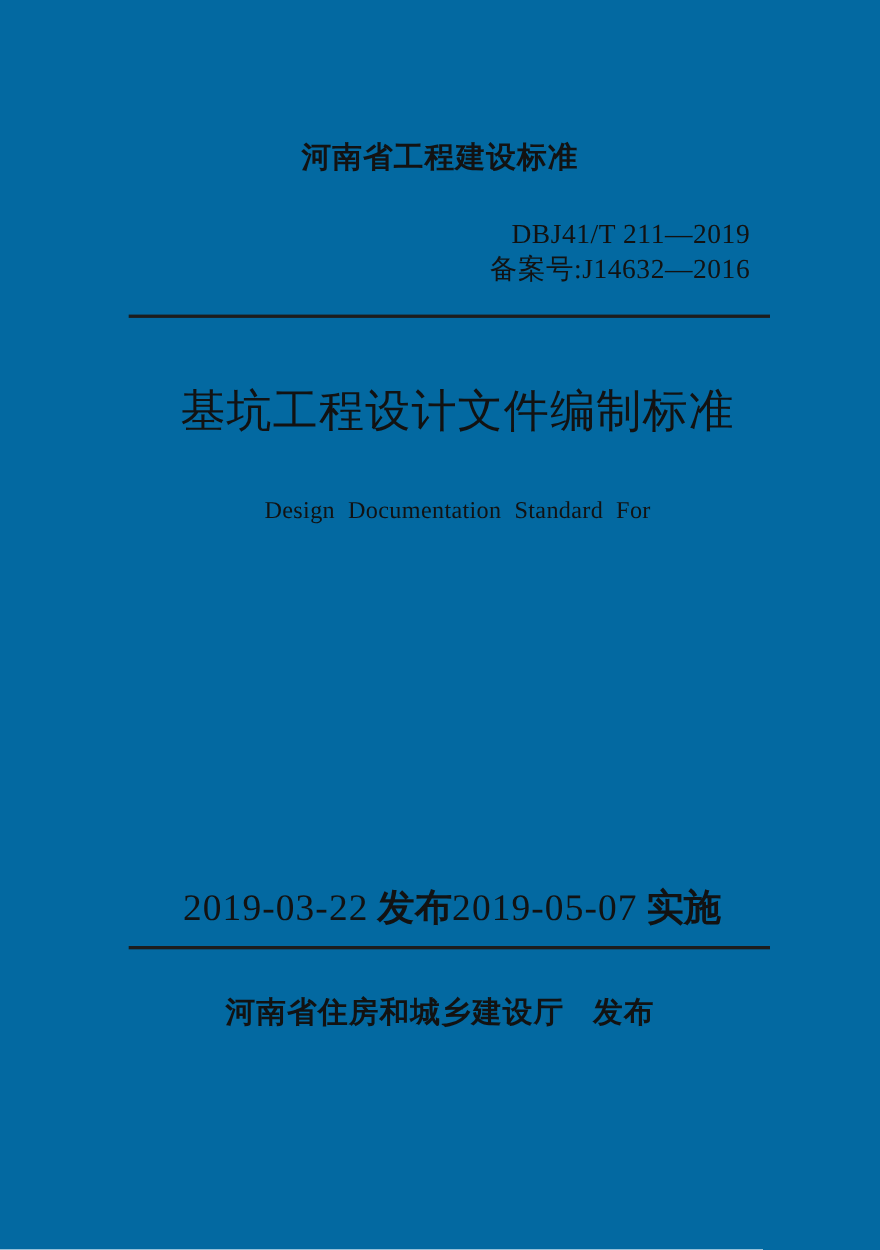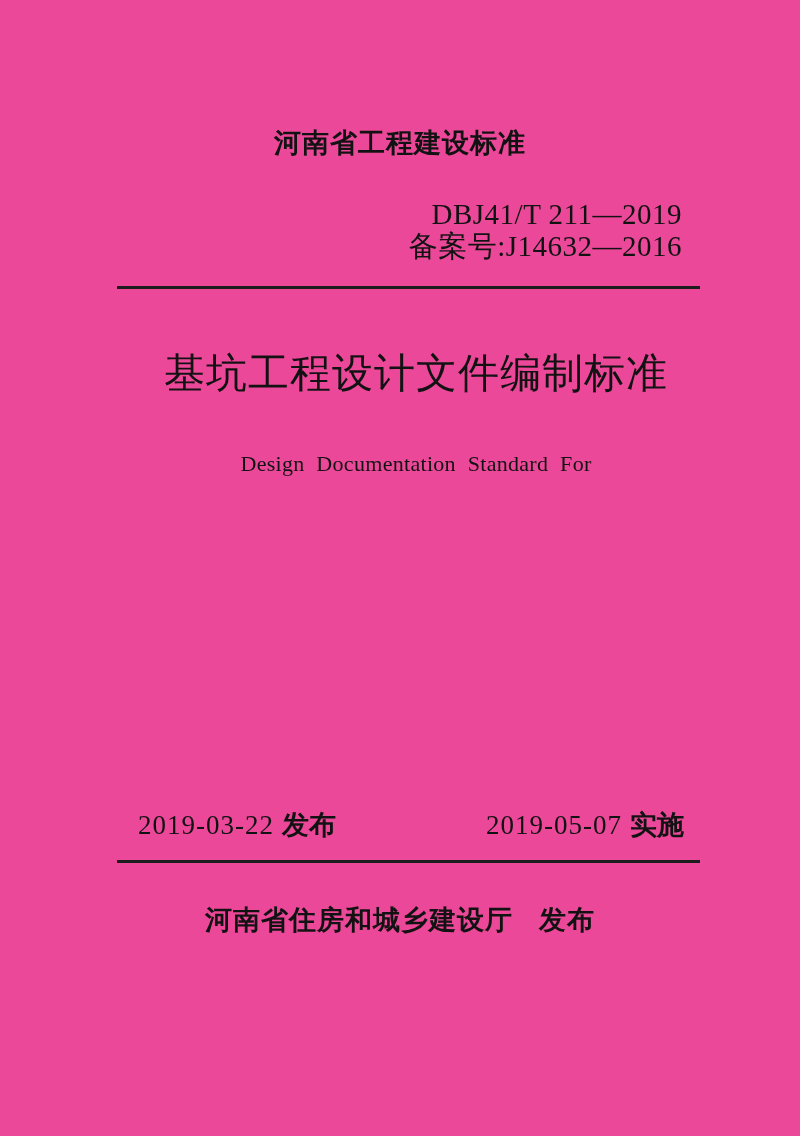--- a/index.html
+++ b/index.html
@@ -4,21 +4,21 @@
 <style>
   html, body {
     margin: 0;
     padding: 0;
     background: #ffffff;
   }
   .page {
     position: relative;
     width: 800px;
     height: 1136px;
-    background: #ec4899;
+    background: #0369a1;
     color: #121212;
     font-family: "Liberation Serif", "DejaVu Serif", serif;
     overflow: hidden;
   }
   .category {
     position: absolute;
     top: 127px;
     left: 0;
     width: 100%;
     text-align: center;
@@ -26,21 +26,21 @@
     font-weight: bold;
     font-size: 27px;
     letter-spacing: 1px;
     line-height: 32px;
   }
   .codes {
     position: absolute;
     top: 198px;
     right: 118px;
     text-align: right;
-    font-size: 29px;
+    font-size: 25px;
     line-height: 32px;
     letter-spacing: 0.5px;
   }
   .rule {
     position: absolute;
     left: 117px;
     width: 583px;
     height: 3px;
     background: #1d1d1d;
   }
@@ -69,23 +69,23 @@
     word-spacing: 6px;
     letter-spacing: 0.3px;
     padding-left: 16px;
   }
   .dates-row {
     position: absolute;
     top: 810px;
     left: 138px;
     right: 116px;
     display: flex;
-    justify-content: space-between;
+    justify-content: center;
     align-items: baseline;
-    font-size: 27px;
+    font-size: 34px;
     line-height: 30px;
   }
   .date-group { white-space: nowrap; }
   .date-value { letter-spacing: 1px; }
   .date-label {
     font-family: "Liberation Sans", "DejaVu Sans", sans-serif;
     font-weight: bold;
     margin-left: 8px;
   }
   .publisher {

